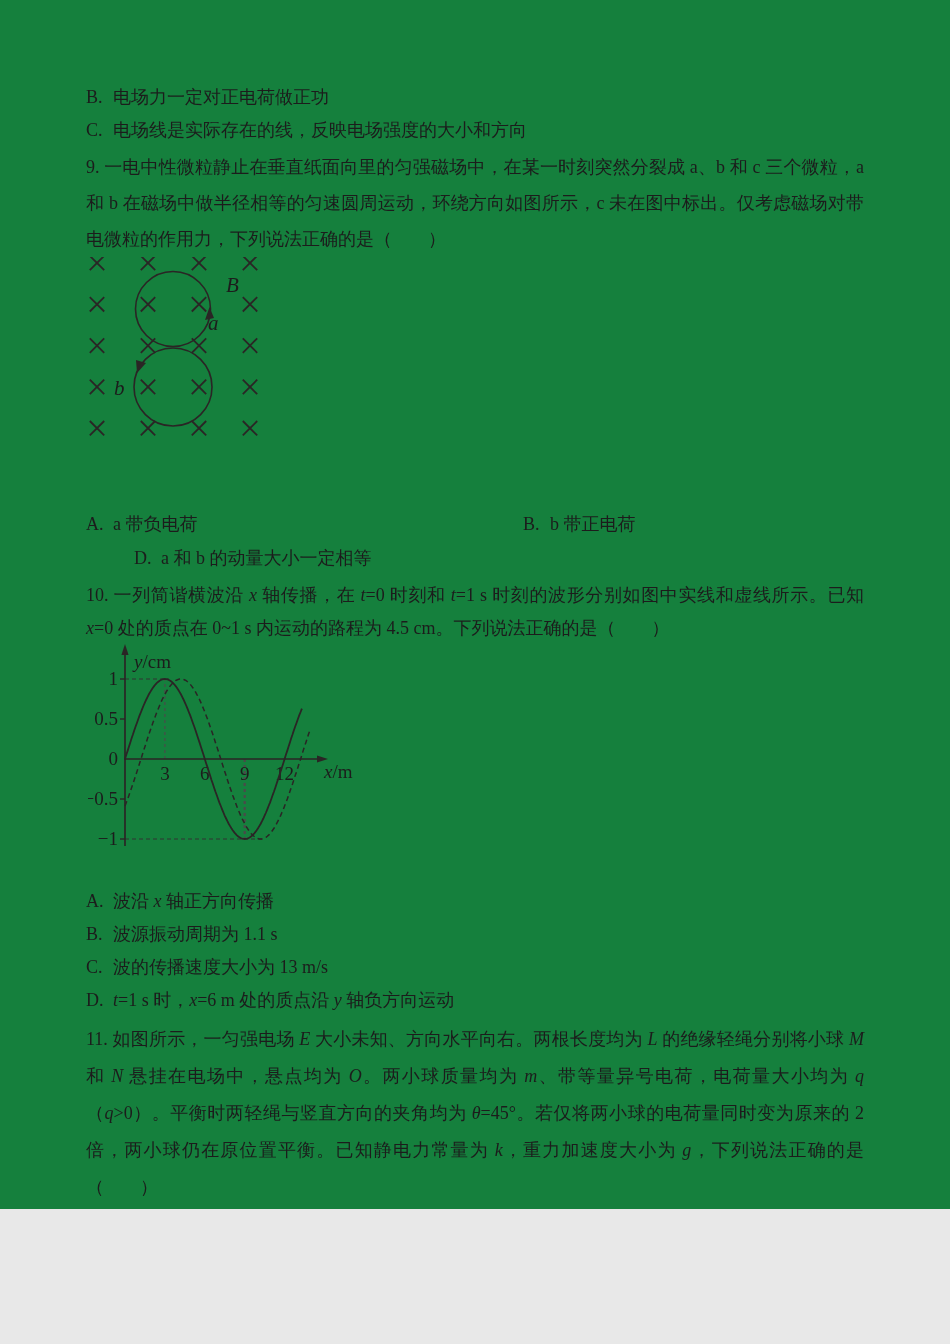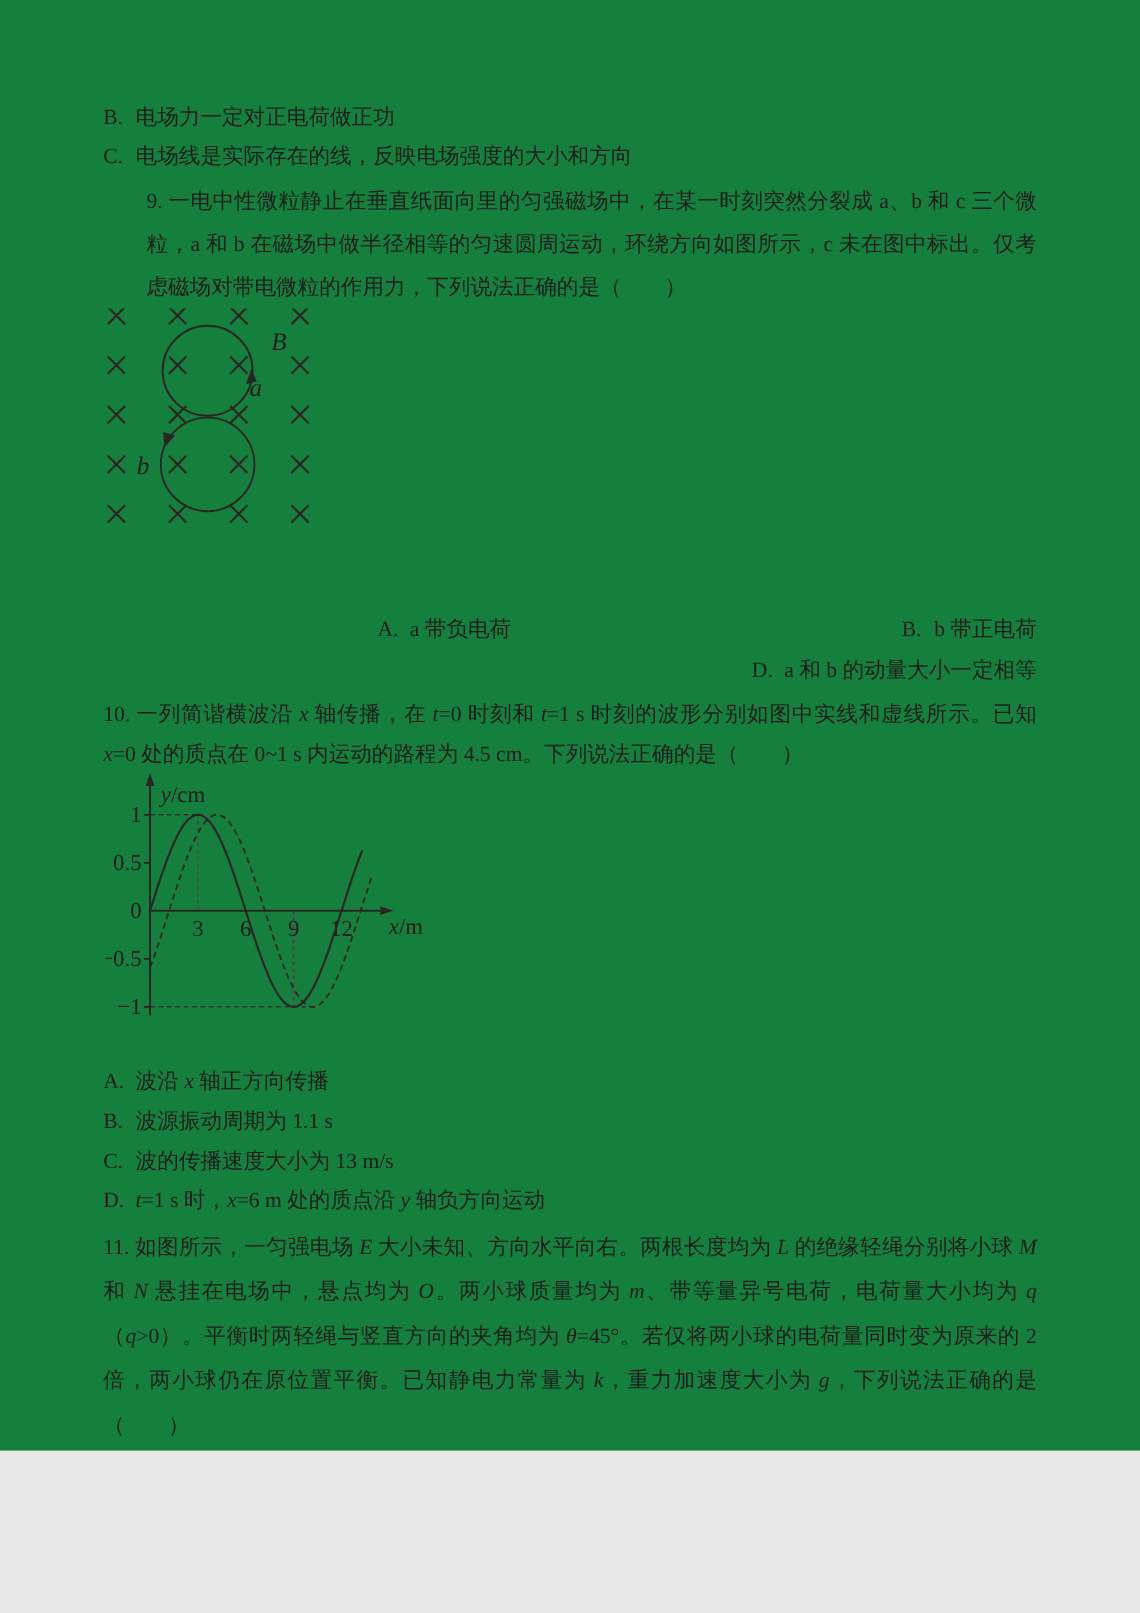--- a/index.html
+++ b/index.html
@@ -11,26 +11,26 @@
     box-sizing:border-box;
     padding:81px 86px 0 86px;
     font-family:"Liberation Serif","DejaVu Serif",serif;
     font-size:18px;
     color:#1c1c1c;
     overflow:hidden;
   }
   .optline{line-height:33px;white-space:nowrap;}
   .olabel{display:inline-block;width:27px;}
   .para{margin:0;text-align:justify;}
-  .q9stem{margin-top:2px;line-height:36px;margin-left:36px;}
+  .q9stem{margin-top:2px;line-height:36px;}
   .q10stem{margin-top:4px;line-height:33px;}
   .q11stem{margin-top:4px;line-height:37px;}
   .fig9wrap{margin:0;height:196px;}
   .fig10wrap{margin-top:-4px;height:238px;}
-  .q9optrow{display:flex;line-height:34px;justify-content:flex-end;}
+  .q9optrow{display:flex;line-height:34px;}
   .q9optcell{width:389px;white-space:nowrap;}
   .q9optcell:last-child{width:auto;margin-left:48px;}
   .q9opts{margin-top:54px;}
   .q10opts{margin-top:6px;}
   .q10opts .optline{line-height:33px;}
   svg{display:block;}
   svg text{font-family:"Liberation Serif","DejaVu Serif",serif;fill:#1c1c1c;}
   i{font-style:italic;}
 </style>
 </head>

